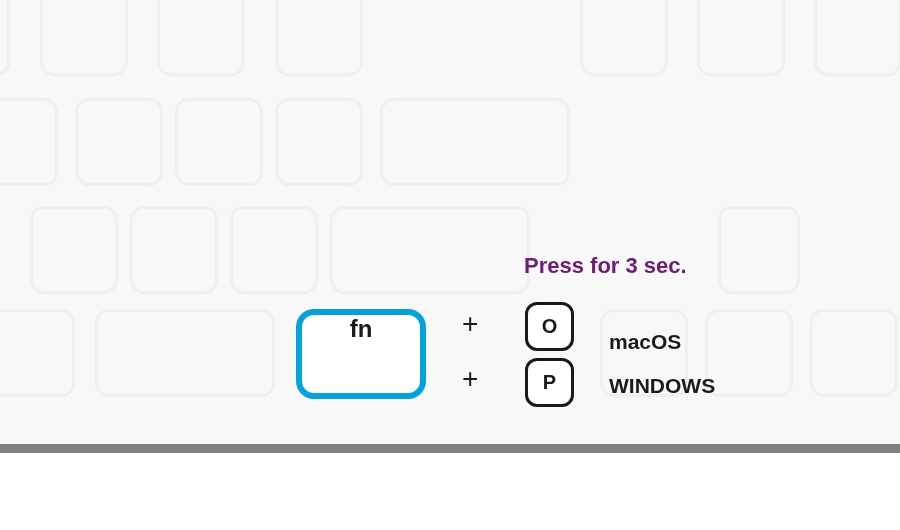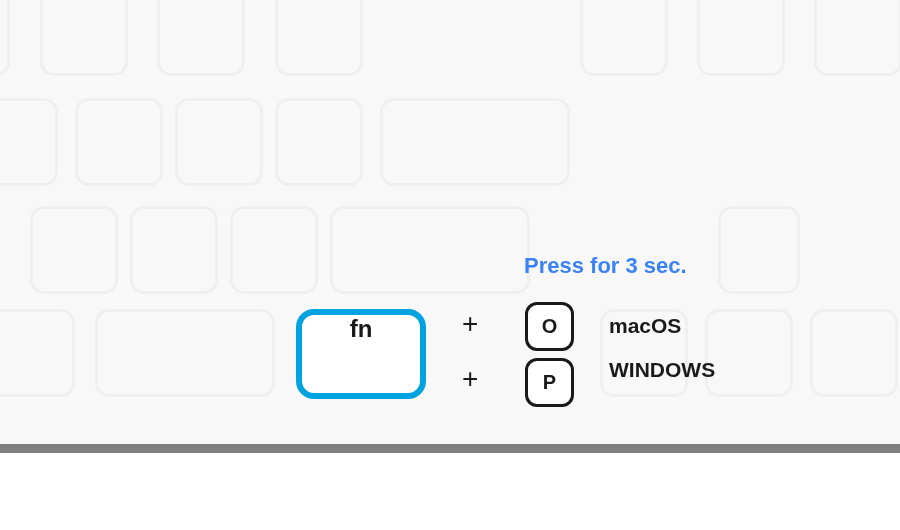--- a/index.html
+++ b/index.html
@@ -52,21 +52,21 @@
     font-weight: 700;
     font-size: 24px;
     color: #1a1a1a;
   }
   .instruction-title {
     position: absolute;
     left: 524px;
     top: 253px;
     font-size: 22px;
     font-weight: 700;
-    color: #3b82f6;
+    color: #701a75;
   }
   .plus {
     position: absolute;
     font-size: 28px;
     font-weight: 400;
     color: #1a1a1a;
   }
   .plus.a { left: 462px; top: 308px; }
   .plus.b { left: 462px; top: 363px; }
 
@@ -85,20 +85,21 @@
     color: #1a1a1a;
   }
   .small-key.o { left: 525px; top: 302px; }
   .small-key.p { left: 525px; top: 358px; }
 
   .os-label {
     position: absolute;
     font-size: 21px;
     font-weight: 700;
     color: #1a1a1a;
+    margin-top: 16px;
   }
   .os-label.mac { left: 609px; top: 314px; }
   .os-label.win { left: 609px; top: 358px; }
 </style>
 </head>
 <body>
 
 <div class="kbd-bg" id="kbd-bg">
     <div class="key" style="left: -78px; top: -12px; width: 88px; height: 88px;"></div>
     <div class="key" style="left: 40px; top: -12px; width: 88px; height: 88px;"></div>

